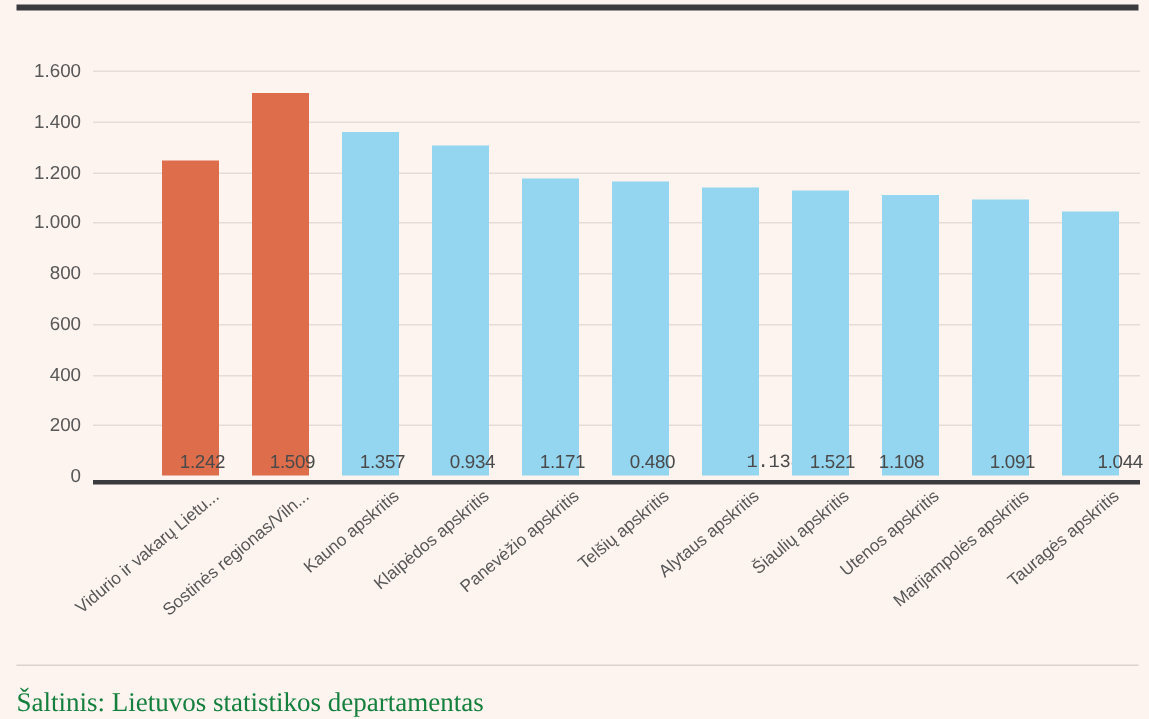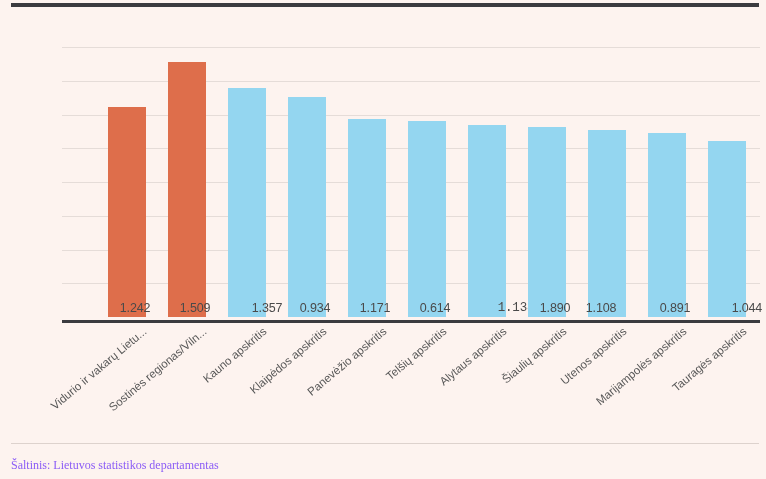--- a/index.html
+++ b/index.html
@@ -119,62 +119,73 @@
     top: 443px;
     width: 748px;
     height: 1px;
     background: #ddd2cd;
   }
   #source-note {
     position: absolute;
     left: 11px;
     top: 458px;
     font-family: "Liberation Serif", serif;
-    font-size: 12px;
-    color: #8b5cf6;
+    font-size: 18px;
+    color: #15803d;
     white-space: nowrap;
   }
 </style>
 </head>
 <body>
 
 <div id="top-rule"></div>
 
 <div id="chart">
 
+  <div id="yaxis">
+      <div class="ytick" style="top: 0px;">1.600</div>
+      <div class="ytick" style="top: 33.75px;">1.400</div>
+      <div class="ytick" style="top: 67.5px;">1.200</div>
+      <div class="ytick" style="top: 101.25px;">1.000</div>
+      <div class="ytick" style="top: 135px;">800</div>
+      <div class="ytick" style="top: 168.75px;">600</div>
+      <div class="ytick" style="top: 202.5px;">400</div>
+      <div class="ytick" style="top: 236.25px;">200</div>
+      <div class="ytick" style="top: 270px;">0</div>
+    </div>
 
   <div id="plot">
       <div class="gridline" style="top: 0px;"></div>
       <div class="gridline" style="top: 33.75px;"></div>
       <div class="gridline" style="top: 67.5px;"></div>
       <div class="gridline" style="top: 101.25px;"></div>
       <div class="gridline" style="top: 135px;"></div>
       <div class="gridline" style="top: 168.75px;"></div>
       <div class="gridline" style="top: 202.5px;"></div>
       <div class="gridline" style="top: 236.25px;"></div>
       <div class="bar" title="Vidurio ir vakarų Lietu...: 1.242" style="left: 46px; height: 209.588px; background: rgb(222, 110, 75);"></div>
       <div class="bar-value" style="left: 46px;">1.242</div>
       <div class="bar" title="Sostinės regionas/Viln...: 1.509" style="left: 106px; height: 254.644px; background: rgb(222, 110, 75);"></div>
       <div class="bar-value" style="left: 106px; text-align: center;">1.509</div>
       <div class="bar" title="Kauno apskritis: 1.357" style="left: 166px; height: 228.994px; background: rgb(148, 214, 240);"></div>
-      <div class="bar-value" style="left: 166px; padding-left: 12px;">1.357</div>
+      <div class="bar-value" style="left: 166px;">1.357</div>
       <div class="bar" title="Klaipėdos apskritis: 1.306" style="left: 226px; height: 220.387px; background: rgb(148, 214, 240);"></div>
       <div class="bar-value" style="left: 226px;">0.934</div>
       <div class="bar" title="Panevėžio apskritis: 1.171" style="left: 286px; height: 197.606px; background: rgb(148, 214, 240);"></div>
       <div class="bar-value" style="left: 286px; margin-top: 48px;">1.171</div>
       <div class="bar" title="Telšių apskritis: 1.160" style="left: 346px; height: 195.75px; background: rgb(148, 214, 240);"></div>
-      <div class="bar-value" style="left: 346px;">0.614</div>
+      <div class="bar-value" style="left: 346px;">0.480</div>
       <div class="bar" title="Alytaus apskritis: 1.138" style="left: 406px; height: 192.037px; background: rgb(148, 214, 240);"></div>
       <div class="bar-value" style="left: 427px; font-family: Liberation Mono, monospace;">1.138</div>
       <div class="bar" title="Šiaulių apskritis: 1.124" style="left: 466px; height: 189.675px; background: rgb(148, 214, 240);"></div>
-      <div class="bar-value" style="left: 466px;">1.890</div>
+      <div class="bar-value" style="left: 466px;">1.521</div>
       <div class="bar" title="Utenos apskritis: 1.108" style="left: 526px; height: 186.975px; background: rgb(148, 214, 240);"></div>
       <div class="bar-value" style="left: 512px;">1.108</div>
       <div class="bar" title="Marijampolės apskritis: 1.091" style="left: 586px; height: 184.106px; background: rgb(148, 214, 240);"></div>
-      <div class="bar-value" style="left: 586px;">0.891</div>
+      <div class="bar-value" style="left: 586px;">1.091</div>
       <div class="bar" title="Tauragės apskritis: 1.044" style="left: 646px; height: 176.175px; background: rgb(148, 214, 240);"></div>
       <div class="bar-value" style="left: 646px; text-align: right;">1.044</div>
     </div>
 
   <div id="baseline"></div>
 
   <div id="xlabels">
       <div class="xlabel" style="left: 141px; transform: translateX(-100%) rotate(-40deg); transform-origin: right top;">Vidurio ir vakarų Lietu...</div>
       <div class="xlabel" style="left: 201px; transform: translateX(-100%) rotate(-40deg); transform-origin: right top;">Sostinės regionas/Viln...</div>
       <div class="xlabel" style="left: 261px; transform: translateX(-100%) rotate(-40deg); transform-origin: right top;">Kauno apskritis</div>

